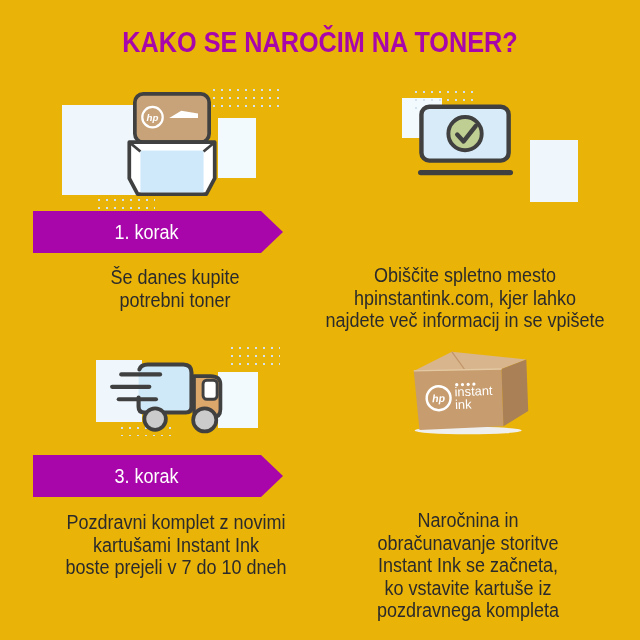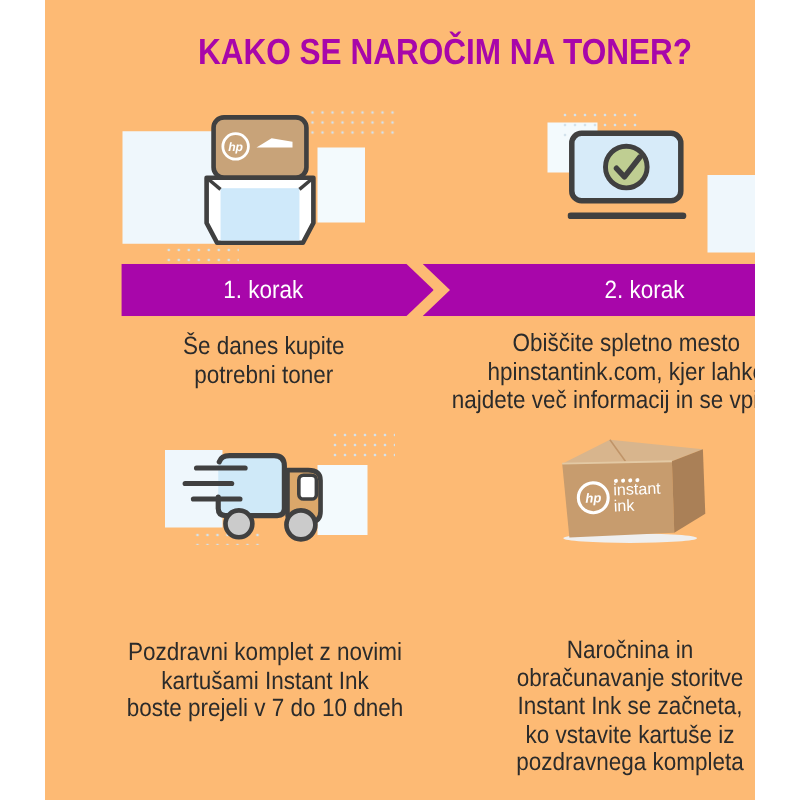--- a/index.html
+++ b/index.html
@@ -1,38 +1,38 @@
 <!DOCTYPE html>
 <html><head>
 <meta charset="utf-8">
 <style>
   html,body{margin:0;padding:0;background:#ffffff;}
   .stage{
-    position:relative;width:568px;height:640px;margin:0 auto;
-    background:#fdba74;overflow:hidden;
+    position:relative;width:640px;height:640px;margin:0 auto;
+    background:#eab308;overflow:hidden;
     font-family:"Liberation Sans", sans-serif;
     color:#2b2b2b;
   }
   
   .sq{position:absolute;background:#eff7fc;}
   .dots{
     position:absolute;
     background-image:radial-gradient(#d3e2ec 1.1px, transparent 1.3px);
     background-size:8px 8px;
   }
   
   .title{
     position:absolute;left:0;top:26px;width:640px;
     text-align:center;font-size:29px;font-weight:700;
     color:#a806aa;transform:scaleX(0.87);
     white-space:nowrap;
   }
   
   .banner-row{position:absolute;left:33px;width:574px;height:42px;}
-  .row1{top:211px;margin-left:28px;} .row2{top:455px;}
+  .row1{top:211px;} .row2{top:455px;}
   .seg{position:absolute;top:0;height:100%;background:#a806aa;display:flex;align-items:center;justify-content:center;}
   .seg-a{left:0;width:250px;clip-path:polygon(0 0, calc(100% - 22px) 0, 100% 50%, calc(100% - 22px) 100%, 0 100%);padding-right:22px;box-sizing:border-box;}
   .seg-b{left:241px;width:333px;clip-path:polygon(22px 50%, 0 0, 100% 0, 100% 100%, 0 100%);padding-left:22px;box-sizing:border-box;}
   .banner-label{display:inline-block;color:#ffffff;font-size:20px;transform:scaleX(0.9);white-space:nowrap;}
   
   .step-text{
     position:absolute;width:380px;text-align:center;
     font-size:20px;line-height:22.5px;color:#2b2b2b;
     white-space:pre-line;transform:scaleX(0.9);
   }
@@ -86,23 +86,20 @@
       <circle cx="48" cy="30" r="17" fill="#bfce92" stroke="#404040" stroke-width="4"></circle>
       <path d="M40 31 L46.5 38 L59 22" fill="none" stroke="#404040" stroke-width="4.5" stroke-linecap="round" stroke-linejoin="round"></path>
       <rect x="0" y="67" width="97" height="5.5" rx="2.75" fill="#404040"></rect>
     </svg>
   </div>
 
   <div class="banner-row row1">
     <div class="seg seg-a">
       <span class="banner-label">1. korak</span>
     </div>
-    <div class="seg seg-b">
-      <span class="banner-label">2. korak</span>
-    </div>
   </div>
 
   <div class="step-text t1">Še danes kupite
 potrebni toner</div>
   <div class="step-text t2">Obiščite spletno mesto
 hpinstantink.com, kjer lahko
 najdete več informacij in se vpišete</div>
 
   <div class="icon icon-truck">
     <svg width="124" height="79" viewBox="0 0 150 95">
@@ -133,20 +130,23 @@
         <circle cx="56.5" cy="42.5" r="1.7" fill="#ffffff"></circle>
         <circle cx="62.5" cy="42.5" r="1.7" fill="#ffffff"></circle>
         <circle cx="68.5" cy="42.5" r="1.7" fill="#ffffff"></circle>
         <text x="48" y="54.5" font-size="13.5" fill="#ffffff">instant</text>
         <text x="48" y="68" font-size="13.5" fill="#ffffff">ink</text>
       </g>
     </svg>
   </div>
 
   <div class="banner-row row2">
+    <div class="seg seg-a">
+      <span class="banner-label">3. korak</span>
+    </div>
   </div>
 
   <div class="step-text t3">Pozdravni komplet z novimi
 kartušami Instant Ink
 boste prejeli v 7 do 10 dneh</div>
   <div class="step-text t4">Naročnina in
 obračunavanje storitve
 Instant Ink se začneta,
 ko vstavite kartuše iz
 pozdravnega kompleta</div>

